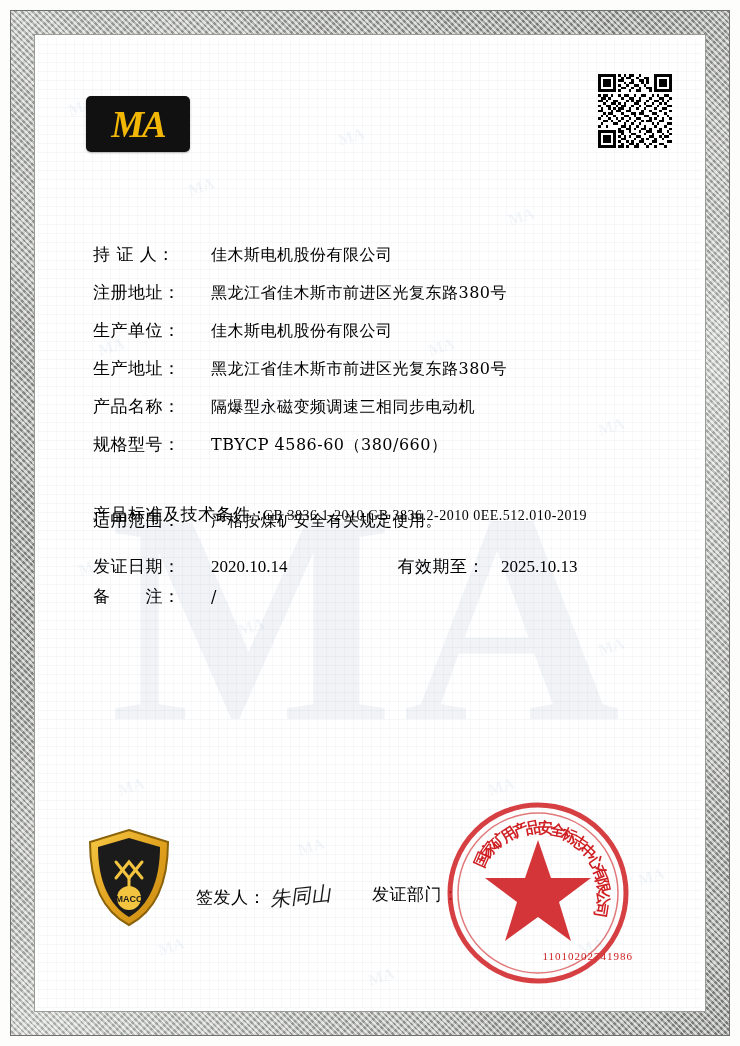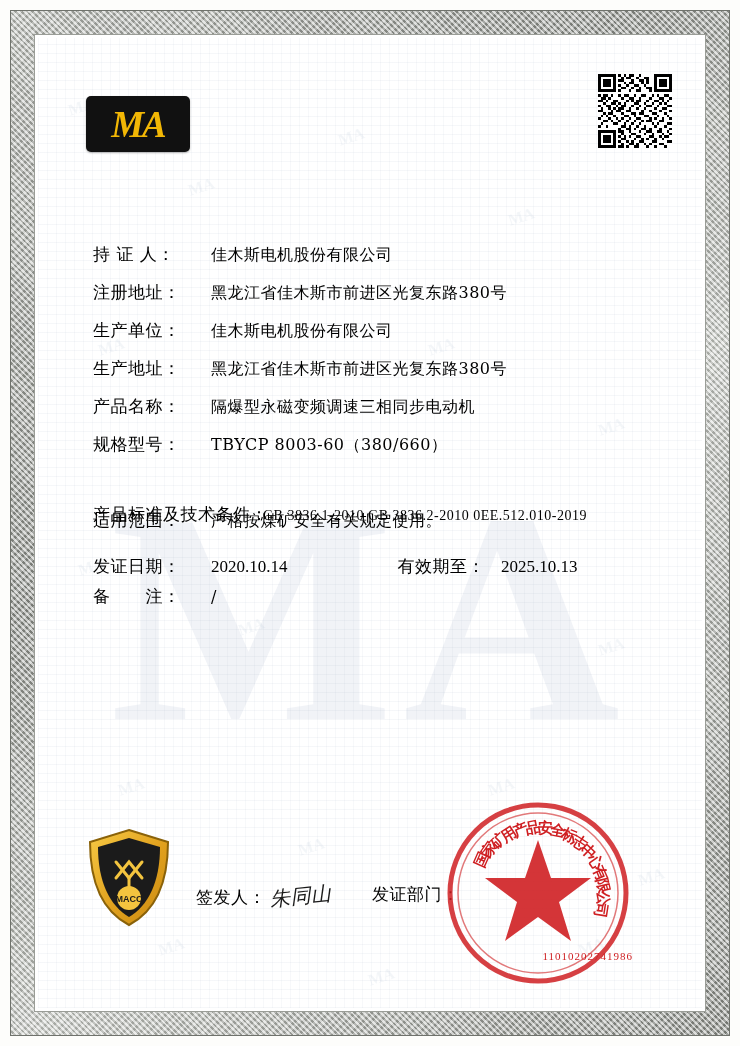--- a/index.html
+++ b/index.html
@@ -568,21 +568,21 @@
         <span class="value">黑龙江省佳木斯市前进区光复东路380号</span>
       </div>
 
       <div class="row">
         <span class="label">产品名称：</span>
         <span class="value">隔爆型永磁变频调速三相同步电动机</span>
       </div>
 
       <div class="row">
         <span class="label">规格型号：</span>
-        <span class="value">TBYCP 8003-60（380/660）</span>
+        <span class="value">TBYCP 4586-60（380/660）</span>
       </div>
 
       <div class="row">
         <span class="label wide">产品标准及技术条件：</span>
         <span class="value small">GB 3836.1-2010 GB 3836.2-2010 0EE.512.010-2019</span>
       </div>
 
       <div class="row">
         <span class="label">适用范围：</span>
         <span class="value">严格按煤矿安全有关规定使用。</span>

